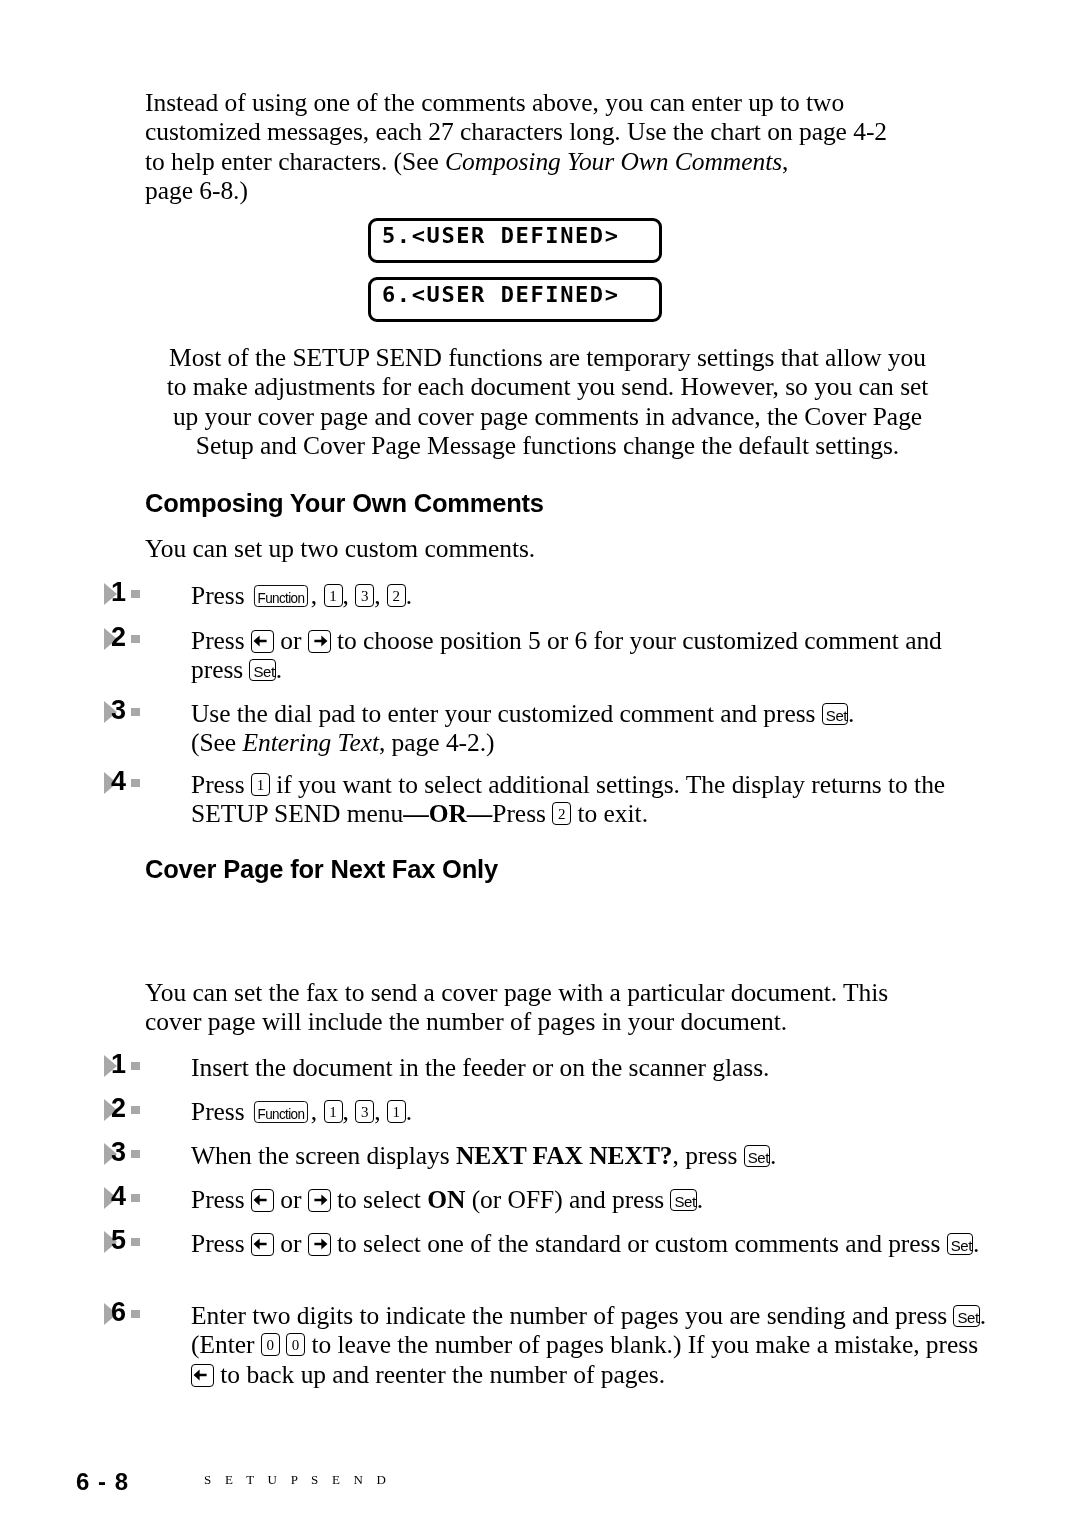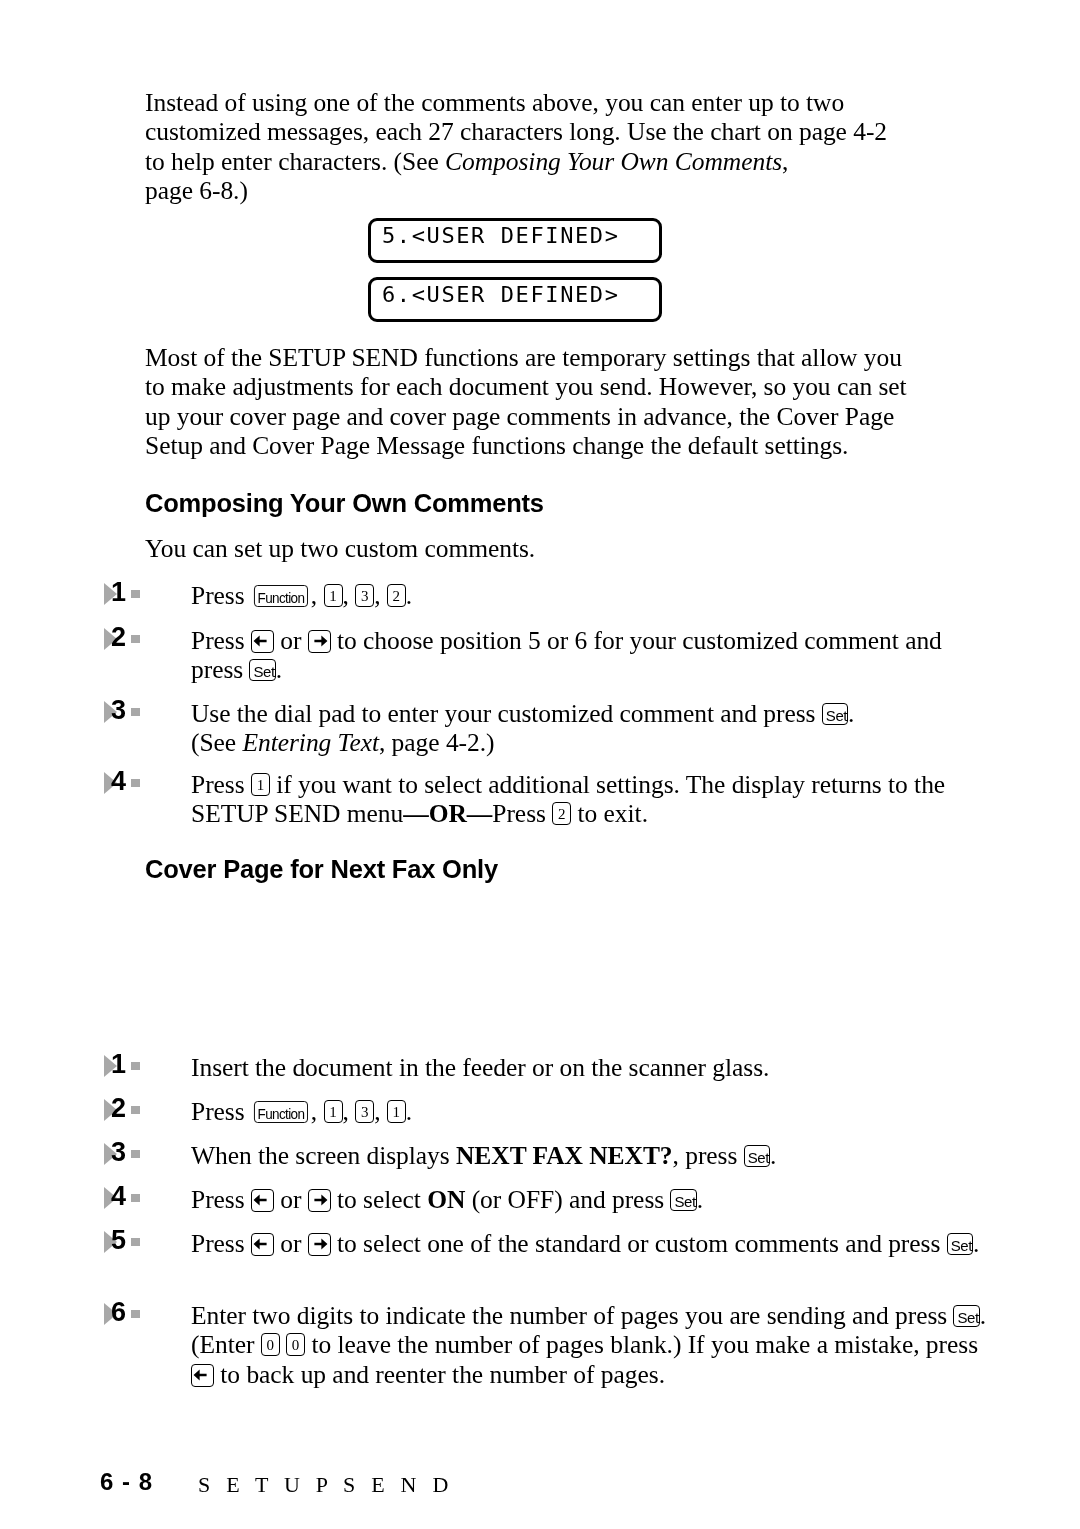--- a/index.html
+++ b/index.html
@@ -61,20 +61,21 @@
   .lcd-text {
     position: absolute;
     left: 11px;
     top: 2px;
     font-family: "DejaVu Sans Mono", "Liberation Mono", monospace;
     font-size: 22px;
     letter-spacing: 1.6px;
     line-height: 26px;
     white-space: pre;
     color: #000;
+    font-weight: bold;
   }
 
   
   .step {
     position: absolute;
     left: 104px;
     width: 846px;
   }
   .step-marker {
     position: absolute;
@@ -164,54 +165,54 @@
     height: 23px;
     padding: 0;
     position: relative;
     vertical-align: -4px;
   }
   .key-arrow svg { display: block; }
 
   
   .footer-page {
     position: absolute;
-    left: 100px;
+    left: 76px;
     top: 1468px;
     font-family: "Liberation Sans", "DejaVu Sans", sans-serif;
     font-weight: bold;
     font-size: 24px;
     letter-spacing: 1px;
     color: #000;
   }
   .footer-title {
     position: absolute;
-    left: 198px;
+    left: 204px;
     top: 1472px;
     font-family: "Liberation Serif", "DejaVu Serif", serif;
-    font-size: 22px;
+    font-size: 13px;
     letter-spacing: 5.2px;
     color: #000;
   }
 </style>
 </head>
 <body>
 
 <div class="page">
 
   <div class="para" id="intro-para" style="top:88px;">Instead of using one of the comments above, you can enter up to two<br>customized messages, each 27 characters long. Use the chart on page 4-2<br>to help enter characters. (See <i>Composing Your Own Comments</i>,<br>page 6-8.)</div>
 
   <div class="lcd" style="top:218px;">
     <div class="lcd-text">5.&lt;USER DEFINED&gt;</div>
   </div>
 
   <div class="lcd" style="top:277px;">
     <div class="lcd-text">6.&lt;USER DEFINED&gt;</div>
   </div>
 
-  <div class="para" id="setup-send-para" style="top:343px;">Most of the SETUP SEND functions are temporary settings that allow you<br>to make adjustments for each document you send. However, so you can set<br>up your cover page and cover page comments in advance, the Cover Page<br>Setup and Cover Page Message functions change the default settings.</div>
+  <div class="para" id="setup-send-para" style="top:343px;text-align:center;">Most of the SETUP SEND functions are temporary settings that allow you<br>to make adjustments for each document you send. However, so you can set<br>up your cover page and cover page comments in advance, the Cover Page<br>Setup and Cover Page Message functions change the default settings.</div>
 
   <div class="heading" style="top:489px;">Composing Your Own Comments</div>
 
   <div class="para" style="top:534px;">You can set up two custom comments.</div>
 
   <div id="steps-composing">
       <div class="step" style="top: 581px;">
         <div class="step-marker">
           <span class="flagbg"></span>
           <span class="tab"></span>
@@ -245,20 +246,21 @@
           <span class="tab"></span>
           <span class="num">4</span>
         </div>
         <div class="step-body">Press <span class="key key-num">1</span> if you want to select additional settings. The display returns to the SETUP SEND menu<b>—OR—</b>Press <span class="key key-num">2</span> to exit.</div>
       </div>
     </div>
 
   <div class="heading" style="top:855px;">Cover Page for Next Fax Only</div>
 
 
+  <div class="para" id="cover-para-2" style="top:978px;">You can set the fax to send a cover page with a particular document. This<br>cover page will include the number of pages in your document.</div>
 
   <div id="steps-cover">
       <div class="step" style="top: 1053px;">
         <div class="step-marker">
           <span class="flagbg"></span>
           <span class="tab"></span>
           <span class="num">1</span>
         </div>
         <div class="step-body">Insert the document in the feeder or on the scanner glass.</div>
       </div>

